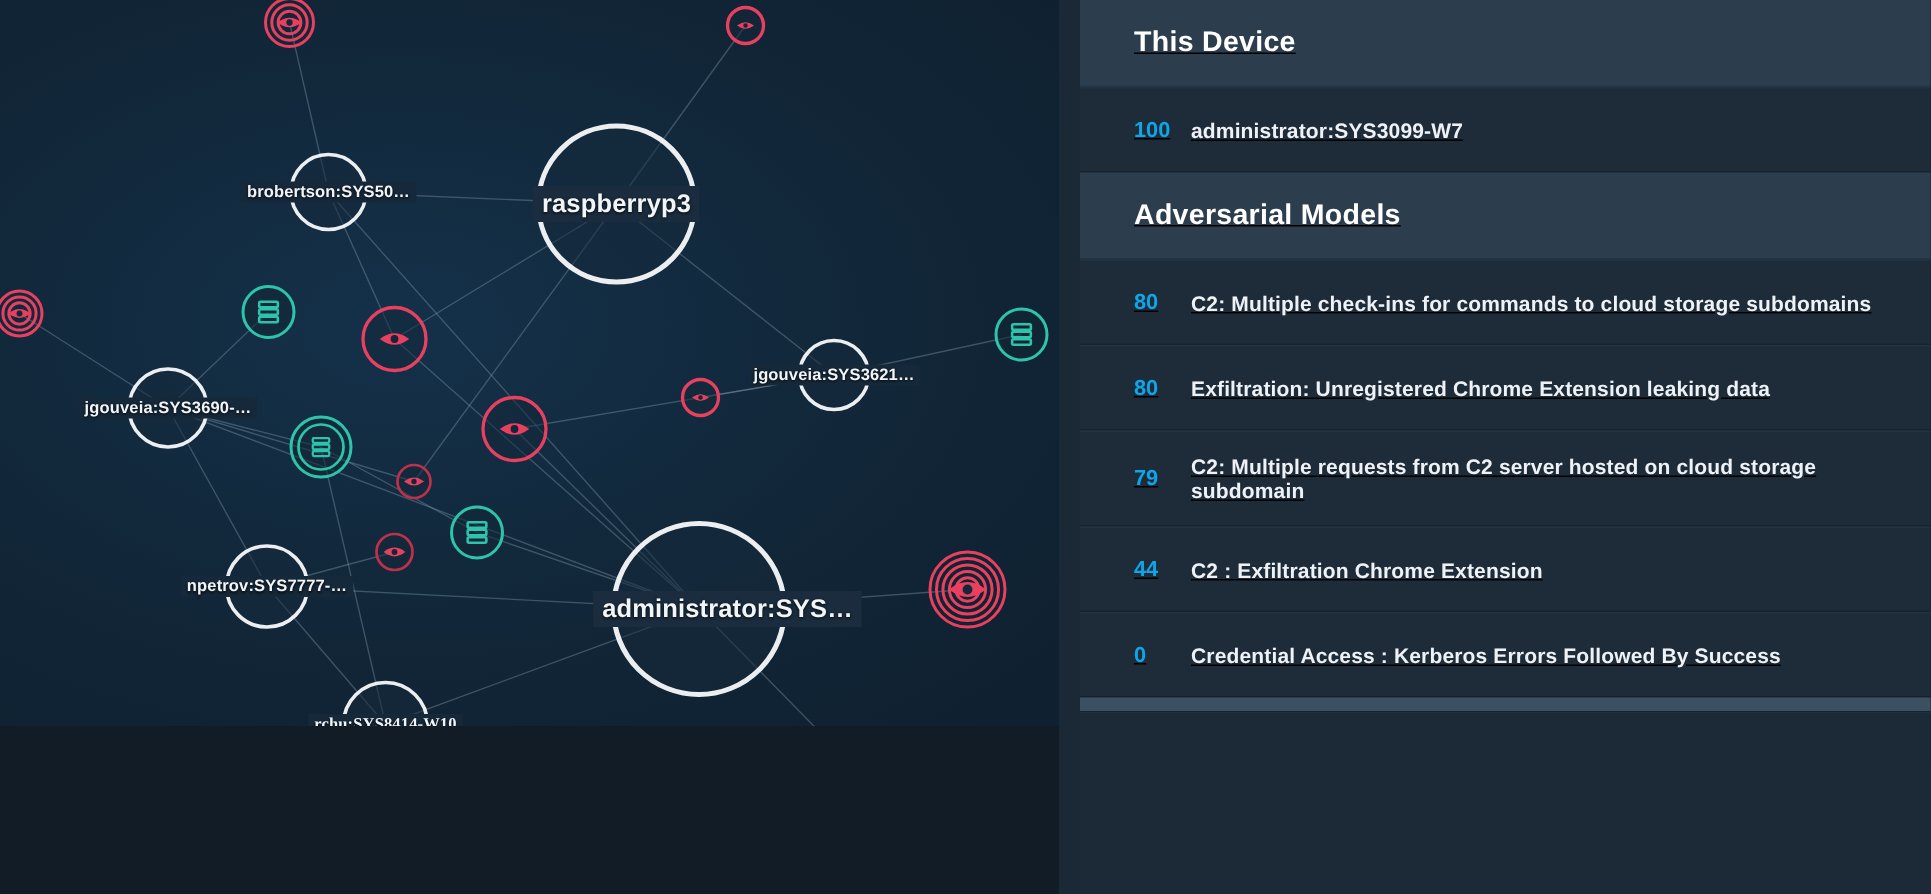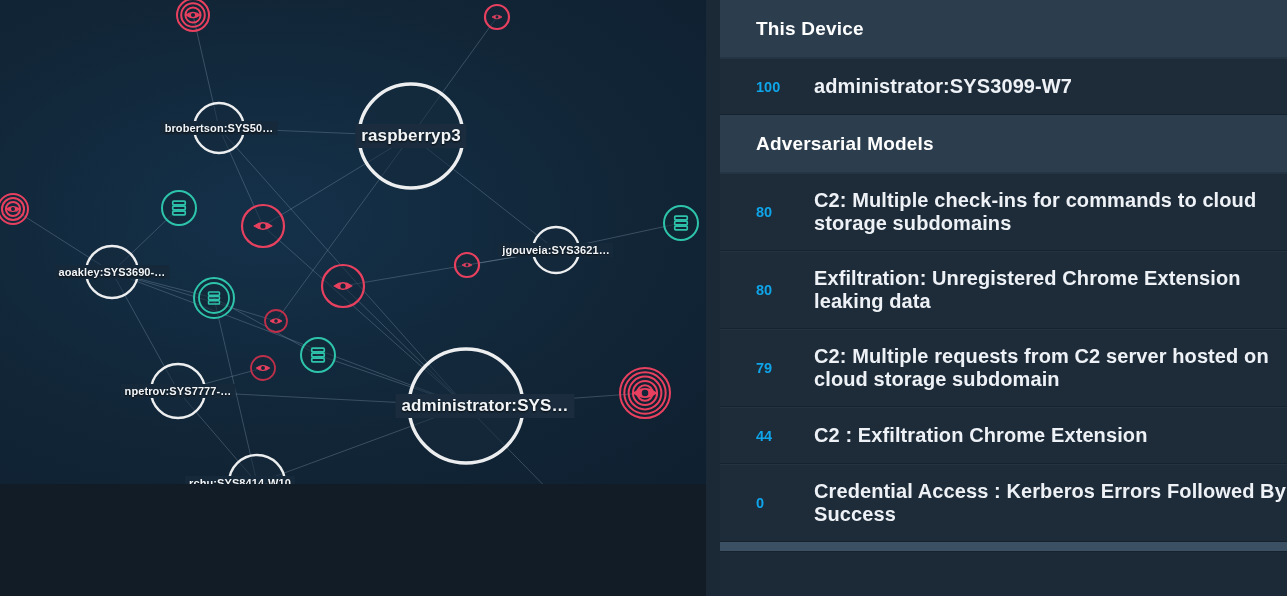--- a/index.html
+++ b/index.html
@@ -68,20 +68,21 @@
     height: 596px;
     background: #1b2836;
     position: relative;
     padding-left: 14px;
     box-sizing: border-box;
   }
   #side-inner {
     background: #1c2a38;
     height: 100%;
     position: relative;
+    text-decoration: underline;
   }
   .section-header {
     background: #2c3e4e;
     color: #ffffff;
     font-size: 19px;
     font-weight: bold;
     padding: 18px 0 18px 36px;
     letter-spacing: .2px;
     box-shadow: inset 0 -1px 0 #243543;
   }
@@ -96,24 +97,23 @@
   }
   .row-score {
     color: #0ea5e9;
     font-size: 14.5px;
     font-weight: bold;
     width: 38px;
     flex: 0 0 38px;
   }
   .row-label {
     color: #eef2f6;
-    font-size: 20px;
+    font-size: 14px;
     font-weight: bold;
     letter-spacing: .1px;
-    margin-left: 20px;
   }
   .panel-footer {
     height: 9px;
     background: #3b5063;
     border-bottom: 1px solid #16222e;
   }
   .panel-rest {
     background: #1b2836;
     flex: 1;
   }
@@ -267,24 +267,24 @@
             <rect x="189.76666666666668" y="571.1999999999999" width="12.466666666666667" height="3.626666666666667" rx="0.9066666666666667" fill="none" stroke="#2ec4ab" stroke-width="1.7"></rect>
             <rect x="189.76666666666668" y="576.1866666666666" width="12.466666666666667" height="3.626666666666667" rx="0.9066666666666667" fill="none" stroke="#2ec4ab" stroke-width="1.7"></rect>
             <rect x="189.76666666666668" y="581.1733333333333" width="12.466666666666667" height="3.626666666666667" rx="0.9066666666666667" fill="none" stroke="#2ec4ab" stroke-width="1.7"></rect>
           </g>
         </g>
     </svg>
     <div id="labels-layer">
         <div class="node-label" style="left: 219px; top: 128px;">brobertson:SYS50…</div>
         <div class="node-label big" style="left: 411px; top: 136px; text-align: center;">raspberryp3</div>
         <div class="node-label" style="left: 556px; top: 250px;">jgouveia:SYS3621…</div>
-        <div class="node-label" style="left: 112px; top: 272px;">aoakley:SYS3690-…</div>
+        <div class="node-label" style="left: 112px; top: 272px;">jgouveia:SYS3690-…</div>
         <div class="node-label" style="left: 178px; top: 391px;">npetrov:SYS7777-…</div>
         <div class="node-label big" style="left: 466px; top: 406px; margin-left: 19px;">administrator:SYS…</div>
-        <div class="node-label" style="left: 240px; top: 483px;">rchu:SYS8414-W10</div>
+        <div class="node-label" style="left: 257px; top: 483px; font-family: Liberation Serif, serif;">rchu:SYS8414-W10</div>
       </div>
   </div>
 
   <div id="side-panel">
     <div id="side-inner">
 
       <div class="section-header">This Device</div>
 
       <div id="this-device-rows">
           <div class="row">

